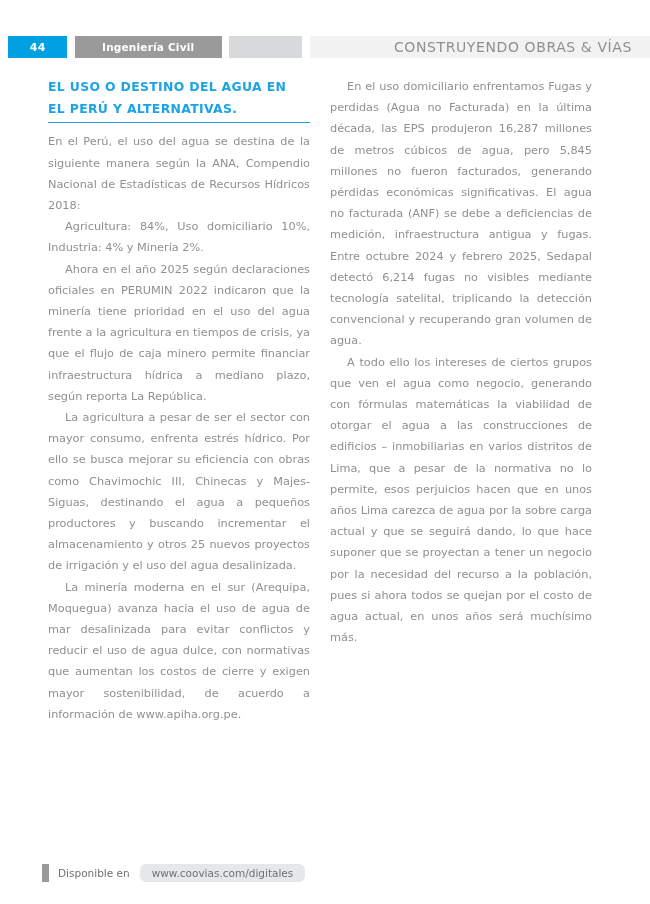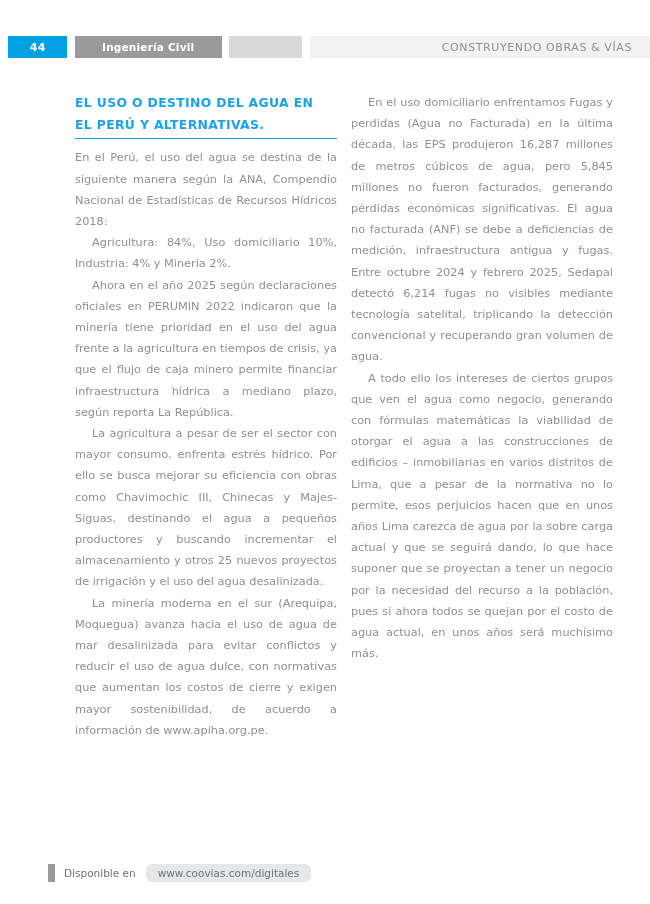--- a/index.html
+++ b/index.html
@@ -53,38 +53,37 @@
   .hdr-block-light {
     width: 78px;
     background: #d8d9da;
   }
   .hdr-gap-c { width: 8px; }
   .hdr-title-band {
     flex: 0 0 auto;
     width: 340px;
     background: #f2f2f2;
     color: #8d8f92;
-    font-size: 11px;
+    font-size: 14px;
     display: flex;
     align-items: center;
     justify-content: flex-end;
     padding-right: 18px;
     box-sizing: border-box;
     letter-spacing: .6px;
   }
 
   
   .columns {
     position: absolute;
-    top: 92px;
+    top: 76px;
     left: 48px;
     width: 556px;
     display: flex;
-    gap: 14px;
-    margin-left: 27px;
+    gap: 20px;
   }
   .col {
     width: 262px;
   }
 
   .article-title {
     color: #1ba3e6;
     font-size: 12.4px;
     font-weight: bold;
     line-height: 22px;
@@ -107,21 +106,21 @@
     text-align: justify;
     text-justify: inter-word;
     text-indent: 17px;
     hyphens: none;
   }
   p.body-text.no-indent { text-indent: 0; }
 
   
   .page-footer {
     position: absolute;
-    left: 48px;
+    left: 42px;
     top: 864px;
     width: 556px;
     height: 18px;
     display: flex;
     align-items: stretch;
   }
   .ftr-tick {
     width: 7px;
     background: #9a9a9a;
   }

